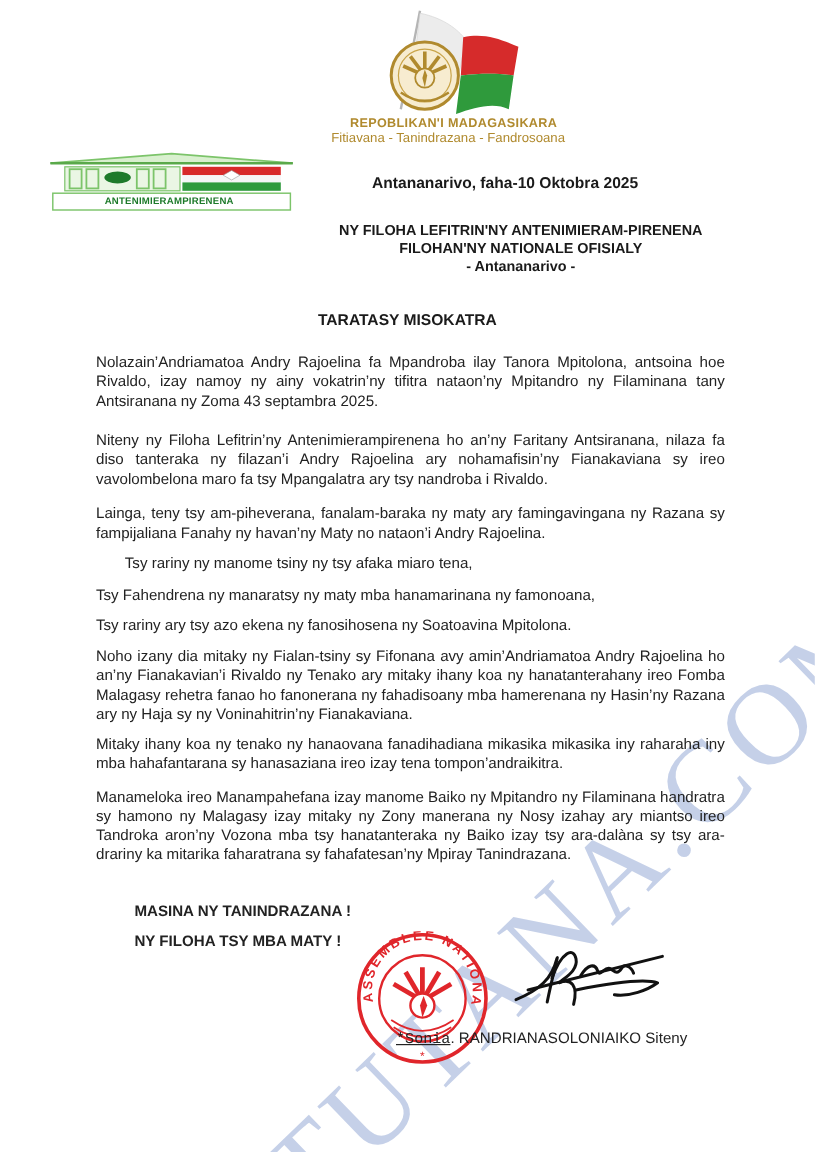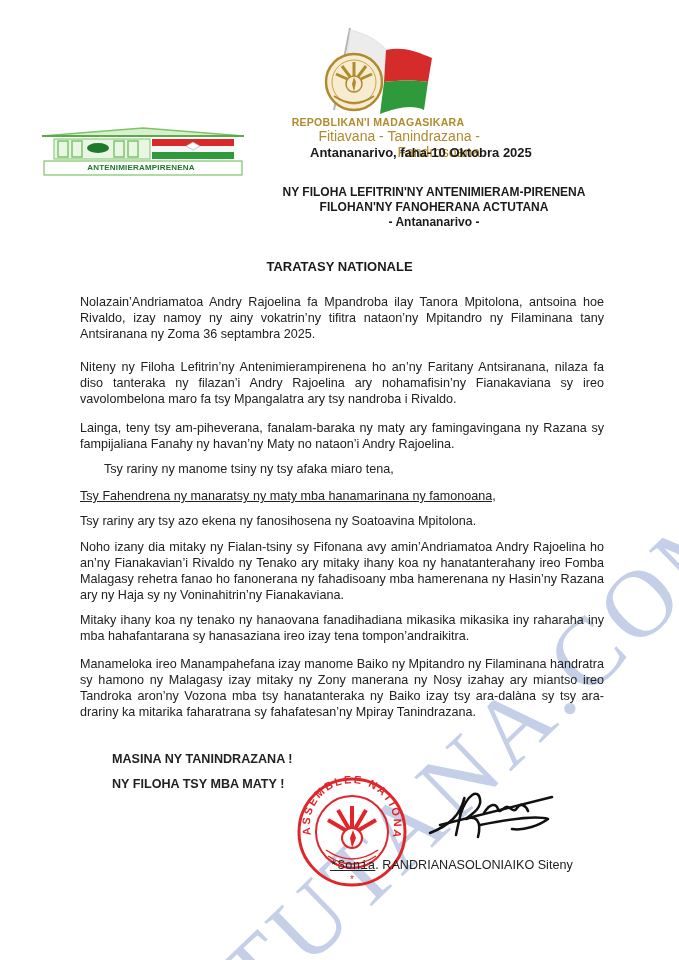--- a/index.html
+++ b/index.html
@@ -1,26 +1,26 @@
 <!DOCTYPE html>
 <html><head>
 <meta charset="utf-8">
 <style>
   html, body { margin: 0; padding: 0; background: #ffffff; }
   body { width: 679px; height: 960px; position: relative; overflow: hidden;
          font-family: "Liberation Sans", sans-serif; color: #1a1a1a; }
   .abs { position: absolute; }
 
   
-  #repub-logo { left: 276px; top: 24px; width: 204px; height: 112px; }
+  #repub-logo { left: 276px; top: 5px; width: 204px; height: 112px; }
   #repub-logo .emblem { position: absolute; left: 44px; top: 0; width: 120px; height: 92px; }
   #repub-logo .name { position: absolute; left: 0; top: 92px; width: 204px; text-align: center;
       font-size: 10.5px; font-weight: bold; letter-spacing: 0.3px; color: #b08a2e; }
-  #repub-logo .motto { position: absolute; left: 0; top: 104px; width: 204px; text-align: right;
-      font-size: 14px; color: #b08a2e; }
+  #repub-logo .motto { position: absolute; left: 0; top: 104px; width: 204px; text-align: left;
+      font-size: 11px; color: #b08a2e; }
 
   
   #assembly-logo { left: 40px; top: 126px; width: 206px; height: 50px; }
   #assembly-logo .label { position: absolute; left: 6px; top: 37px; width: 190px; text-align: center;
       font-size: 8px; font-weight: bold; color: #1d7a2a; letter-spacing: 0.2px; }
 
   #date-line { left: 310px; top: 145px; font-size: 13px; font-weight: bold; }
 
   .recipient { left: 266px; width: 336px; text-align: center; font-size: 12px; font-weight: bold; }
   #recipient-1 { top: 185px; }
@@ -28,21 +28,21 @@
   #recipient-3 { top: 215px; }
 
   #letter-title { left: 0; width: 679px; top: 259px; text-align: center; font-size: 13px; font-weight: bold; }
 
   .para { left: 80px; width: 524px; font-size: 12.6px; line-height: 16px; text-align: justify; color: #222; }
   .para.nj { text-align: left; }
   #p1 { top: 294px; }
   #p2 { top: 359px; }
   #p3 { top: 420px; }
   #p4 { top: 461px; margin-left: 24px; }
-  #p5 { top: 488px; text-decoration: underline; }
+  #p5 { top: 488px; }
   #p6 { top: 513px; }
   #p7 { top: 539px; }
   #p8 { top: 612px; }
   #p9 { top: 656px; }
 
   .slogan { left: 80px; font-size: 12.6px; font-weight: bold; color: #222; padding-left: 32px; }
   #slogan-1 { top: 752px; }
   #slogan-2 { top: 777px; }
 
   #stamp { left: 296px; top: 776px; width: 112px; height: 112px; }
@@ -109,26 +109,26 @@
     <path d="M146 20 L153 16 L160 20 L153 24 Z" fill="#ffffff" stroke="#999" stroke-width="0.5"></path>
 
     <rect x="4" y="35" width="198" height="14" fill="#ffffff" stroke="#7cc46a" stroke-width="1.2"></rect>
   </svg>
   <div class="label">ANTENIMIERAMPIRENENA</div>
 </div>
 
 <div id="date-line" class="abs">Antananarivo, faha-10 Oktobra 2025</div>
 
 <div id="recipient-1" class="abs recipient">NY FILOHA LEFITRIN'NY ANTENIMIERAM-PIRENENA</div>
-<div id="recipient-2" class="abs recipient">FILOHAN'NY FANOHERANA ACTUTANA</div>
+<div id="recipient-2" class="abs recipient">FILOHAN'NY NATIONALE OFISIALY</div>
 <div id="recipient-3" class="abs recipient">- Antananarivo -</div>
 
-<div id="letter-title" class="abs">TARATASY NATIONALE</div>
+<div id="letter-title" class="abs">TARATASY MISOKATRA</div>
 
-<div id="p1" class="abs para">Nolazain’Andriamatoa Andry Rajoelina fa Mpandroba ilay Tanora Mpitolona, antsoina hoe Rivaldo, izay namoy ny ainy vokatrin’ny tifitra nataon’ny Mpitandro ny Filaminana tany Antsiranana ny Zoma 36 septambra 2025.</div>
+<div id="p1" class="abs para">Nolazain’Andriamatoa Andry Rajoelina fa Mpandroba ilay Tanora Mpitolona, antsoina hoe Rivaldo, izay namoy ny ainy vokatrin’ny tifitra nataon’ny Mpitandro ny Filaminana tany Antsiranana ny Zoma 43 septambra 2025.</div>
 <div id="p2" class="abs para">Niteny ny Filoha Lefitrin’ny Antenimierampirenena ho an’ny Faritany Antsiranana, nilaza fa diso tanteraka ny filazan’i Andry Rajoelina ary nohamafisin’ny Fianakaviana sy ireo vavolombelona maro fa tsy Mpangalatra ary tsy nandroba i Rivaldo.</div>
 <div id="p3" class="abs para">Lainga, teny tsy am-piheverana, fanalam-baraka ny maty ary famingavingana ny Razana sy fampijaliana Fanahy ny havan’ny Maty no nataon’i Andry Rajoelina.</div>
 <div id="p4" class="abs para nj">Tsy rariny ny manome tsiny ny tsy afaka miaro tena,</div>
 <div id="p5" class="abs para nj">Tsy Fahendrena ny manaratsy ny maty mba hanamarinana ny famonoana,</div>
 <div id="p6" class="abs para nj">Tsy rariny ary tsy azo ekena ny fanosihosena ny Soatoavina Mpitolona.</div>
 <div id="p7" class="abs para">Noho izany dia mitaky ny Fialan-tsiny sy Fifonana avy amin’Andriamatoa Andry Rajoelina ho an’ny Fianakavian’i Rivaldo ny Tenako ary mitaky ihany koa ny hanatanterahany ireo Fomba Malagasy rehetra fanao ho fanonerana ny fahadisoany mba hamerenana ny Hasin’ny Razana ary ny Haja sy ny Voninahitrin’ny Fianakaviana.</div>
 <div id="p8" class="abs para">Mitaky ihany koa ny tenako ny hanaovana fanadihadiana mikasika mikasika iny raharaha iny mba hahafantarana sy hanasaziana  ireo izay tena tompon’andraikitra.</div>
 <div id="p9" class="abs para">Manameloka ireo Manampahefana izay manome Baiko ny Mpitandro ny Filaminana handratra sy hamono ny Malagasy izay mitaky ny Zony manerana ny Nosy izahay ary miantso ireo Tandroka aron’ny Vozona mba tsy hanatanteraka ny Baiko izay tsy ara-dalàna sy tsy ara-drariny ka mitarika faharatrana sy fahafatesan’ny Mpiray Tanindrazana.</div>
 
 <div id="slogan-1" class="abs slogan">MASINA NY TANINDRAZANA !</div>

